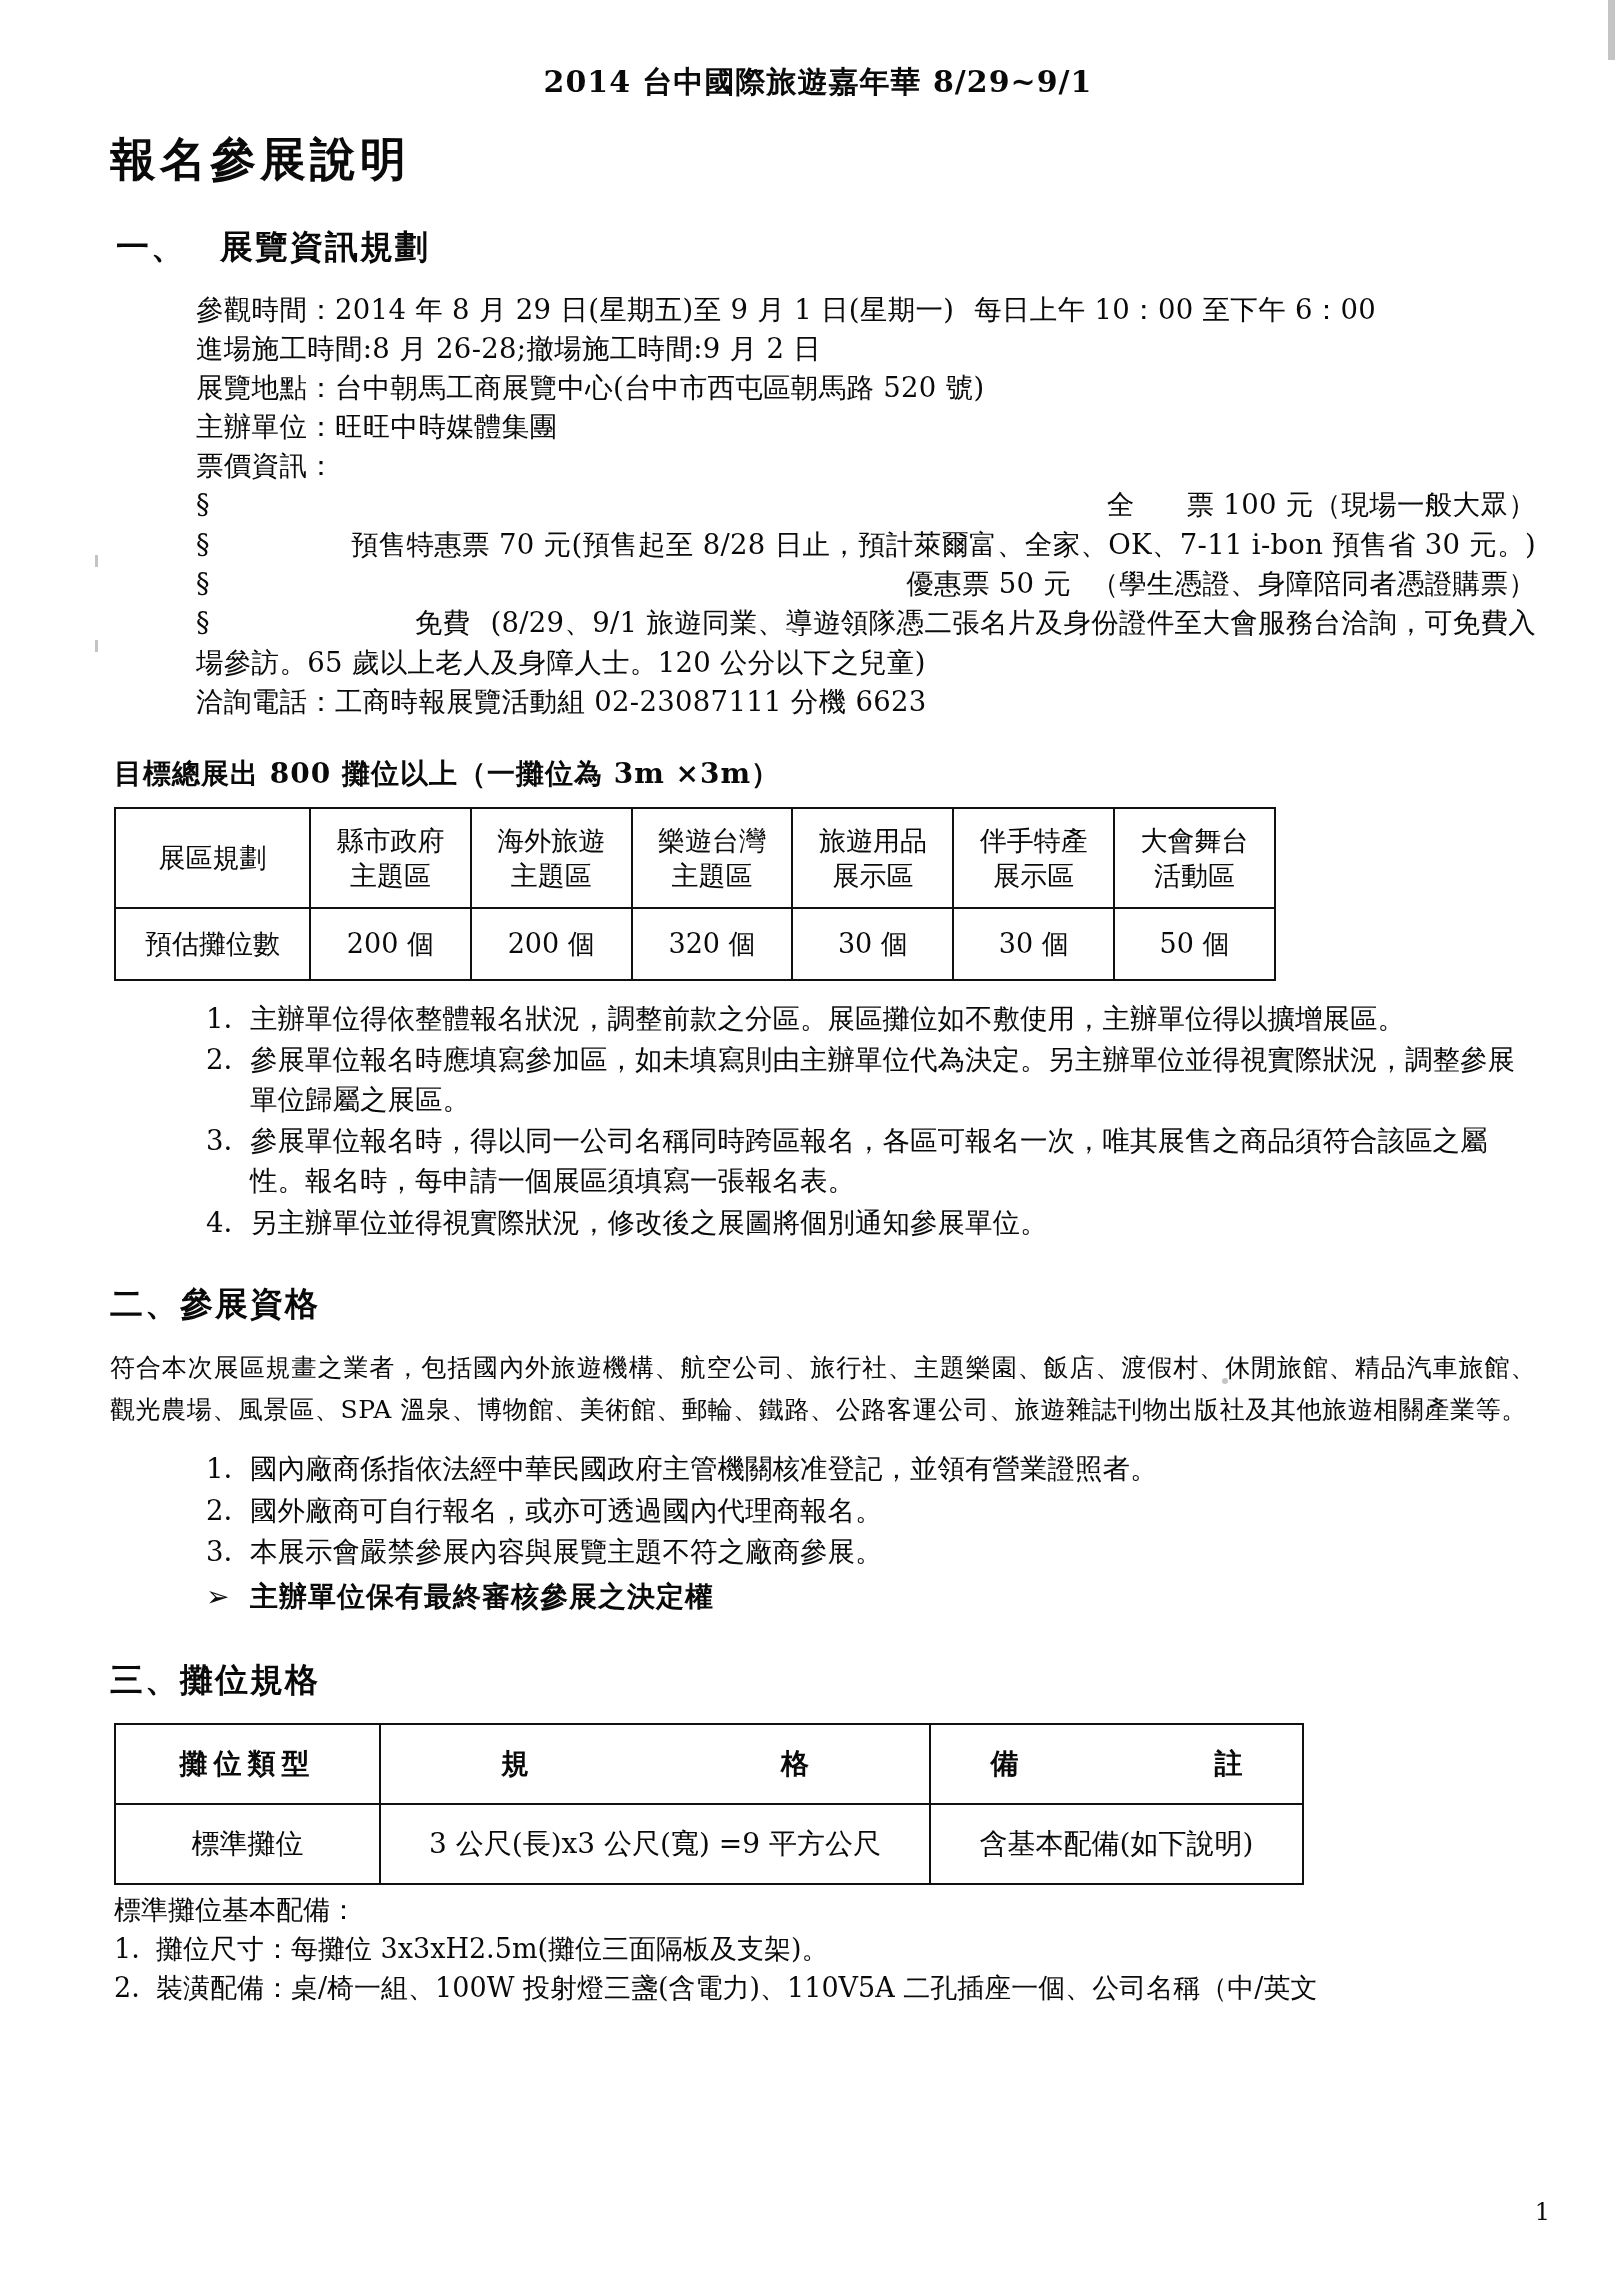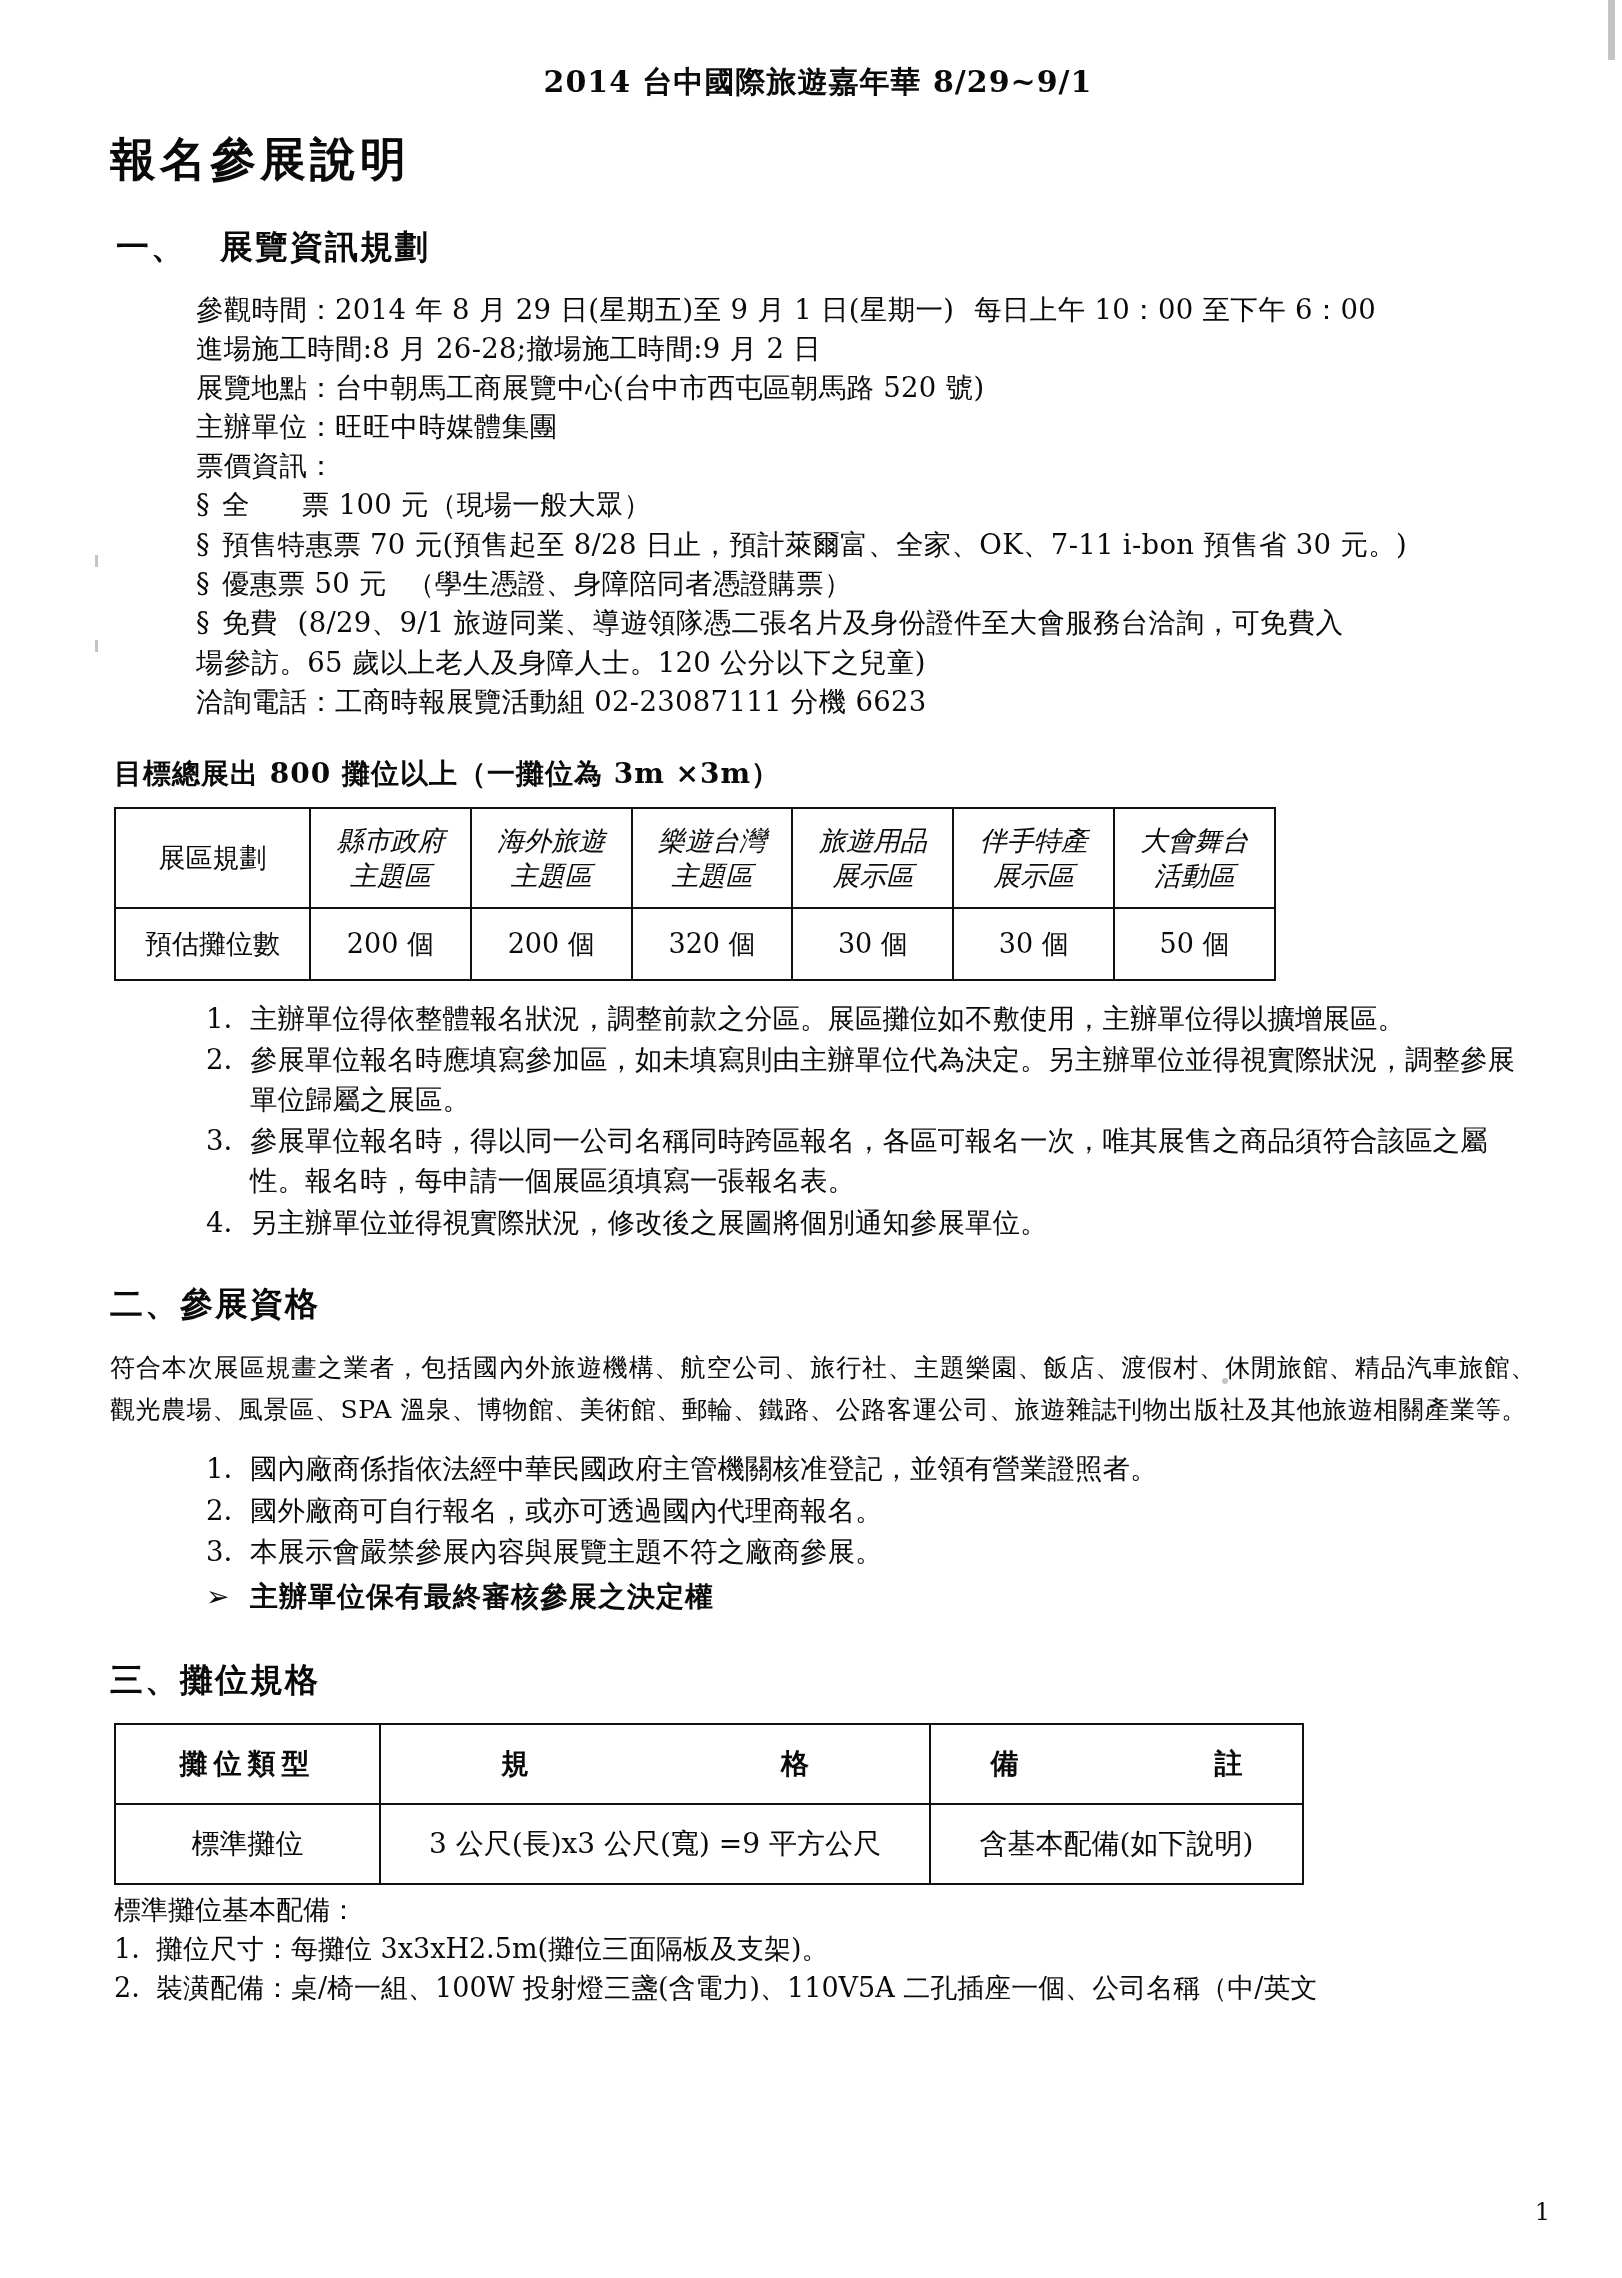--- a/index.html
+++ b/index.html
@@ -65,21 +65,21 @@
   .bullet-line {
     display: flex;
     align-items: baseline;
   }
   .bullet-sign {
     display: inline-block;
     width: 26px;
     flex: 0 0 26px;
     font-size: 27px;
   }
-  .bullet-body { flex: 1 1 auto; }
+  .bullet-body { flex: 1 1 auto; text-align: right; }
   .nowrap { white-space: nowrap; }
   .wide-space { display: inline-block; width: 52px; }
   .small-space { display: inline-block; width: 20px; }
 
   
   .goal-line {
     font-size: 28px;
     font-weight: bold;
     letter-spacing: 1px;
     margin: 34px 0 14px 4px;
@@ -96,21 +96,21 @@
   table.doc-table td {
     border: 2px solid #111;
     text-align: center;
     vertical-align: middle;
     font-size: 27px;
     line-height: 1.3;
     padding: 8px 4px;
   }
   table.zone-table td.head-cell { height: 82px; font-weight: normal; }
   table.zone-table td.val-cell { height: 54px; }
-  table.zone-table .two-line span { display: block; font-style: italic; }
+  table.zone-table .two-line span { display: block; }
   table.spec-table td { height: 62px; font-size: 28px; margin-top: 25px; }
   table.spec-table td.th-cell { font-weight: bold; letter-spacing: 6px; }
   table.spec-table td.th-wide { letter-spacing: 28px; text-indent: 28px; }
 
   
   ol.doc-list {
     list-style: none;
     margin: 18px 0 0 0;
     padding: 0 0 0 96px;
     font-size: 27.5px;

